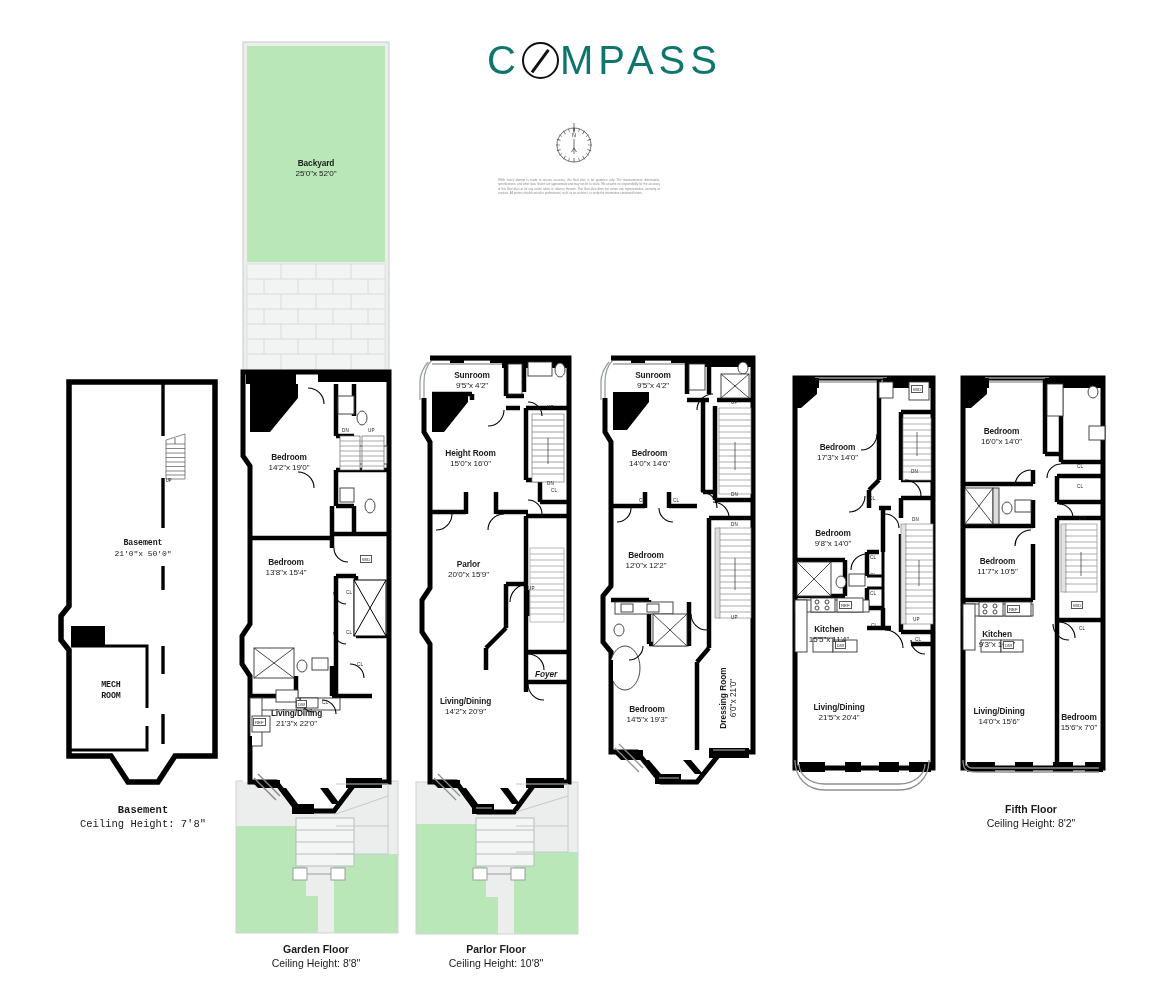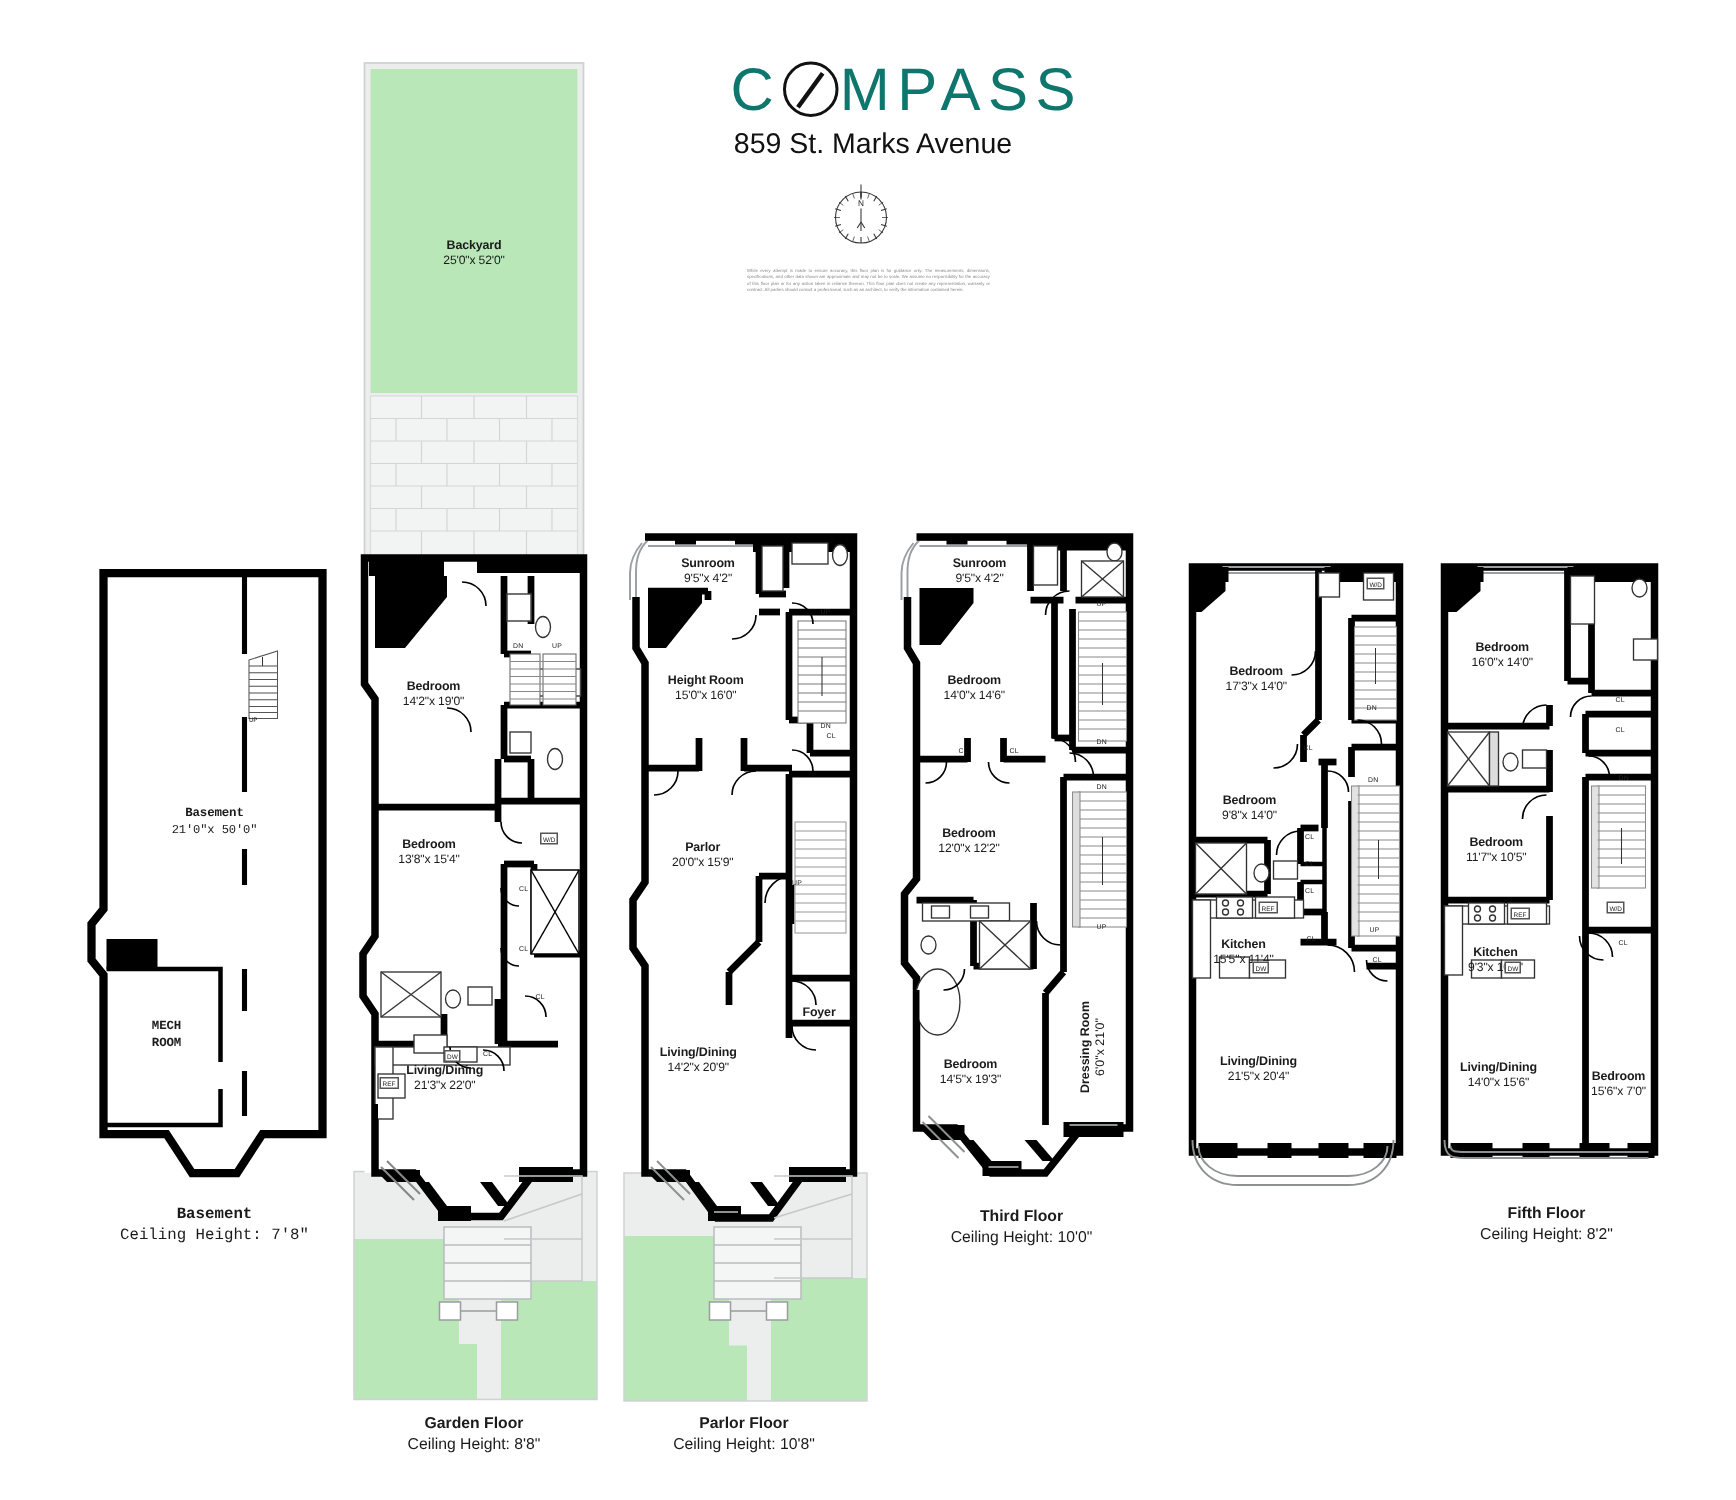--- a/index.html
+++ b/index.html
@@ -84,21 +84,20 @@
 <body>
 
 <div class="stage">
 
   <div class="brand">
     <div class="brand-word">
       <span>C</span><span class="brand-o"></span><span>MPASS</span>
     </div>
   </div>
 
-  <div class="address">859 St. Marks Avenue</div>
 
   <div class="compass-rose">
     <svg width="46" height="46" viewBox="0 0 46 46">
       <circle cx="23" cy="23" r="17" fill="none" stroke="#333" stroke-width="0.7"></circle>
       <g stroke="#333" stroke-width="0.7">
         <line x1="23" y1="1" x2="23" y2="9"></line>
         <line x1="23" y1="6" x2="23" y2="10"></line>
         <line x1="23" y1="17" x2="23" y2="32"></line>
         <line x1="23" y1="26" x2="20.5" y2="30"></line>
         <line x1="23" y1="26" x2="25.5" y2="30"></line>
@@ -519,21 +518,21 @@
       <span class="dim">15'0"x 16'0"</span>
     </div>
     <div class="room-label" style="left:-5px;top:195px;width:115px;">
       <span>Parlor</span>
       <span class="dim">20'0"x 15'9"</span>
     </div>
     <div class="room-label" style="left:-8px;top:332px;width:115px;">
       <span>Living/Dining</span>
       <span class="dim">14'2"x 20'9"</span>
     </div>
-    <div class="room-label" style="left:104px;top:305px;width:52px;">
+    <div class="room-label" style="left:104px;top:305px;width:52px;font-style:italic;">
       <span>Foyer</span>
     </div>
     <div class="tiny" style="left:131px;top:53px;">UP</div>
     <div class="tiny" style="left:131px;top:129px;">DN</div>
     <div class="tiny" style="left:135px;top:136px;">CL</div>
     <div class="tiny" style="left:112px;top:234px;">UP</div>
 
     <div class="floor-caption" style="left:-50px;top:590px;">
       <span>Parlor Floor</span><br>
       <span class="ch">Ceiling Height: 10'8"</span>
@@ -683,24 +682,20 @@
       <span>Dressing Room</span>
       <span class="dim">6'0"x 21'0"</span>
     </div>
     <div class="tiny" style="left:134px;top:48px;">UP</div>
     <div class="tiny" style="left:134px;top:140px;">DN</div>
     <div class="tiny" style="left:42px;top:146px;">CL</div>
     <div class="tiny" style="left:76px;top:146px;">CL</div>
     <div class="tiny" style="left:134px;top:170px;">DN</div>
     <div class="tiny" style="left:134px;top:263px;">UP</div>
 
-    <div class="floor-caption" style="left:-46px;top:452px;">
-      <span>Third Floor</span><br>
-      <span class="ch">Ceiling Height: 10'0"</span>
-    </div>
   </div>
 
   <div class="floor" style="left:783px;top:372px;width:162px;height:440px;">
     <svg class="plan" width="162" height="440" viewBox="0 0 162 440">
       <path d="M12,6 L150,6 L150,396 L12,396 Z" fill="#ffffff"></path>
 
       <path d="M12,6 L150,6 L150,396 L12,396 Z" fill="none" stroke="#000" stroke-width="5" stroke-linejoin="miter"></path>
 
       <g stroke="#9aa0a2" stroke-width="1.4" fill="none">
         <line x1="32" y1="6" x2="104" y2="6"></line>

